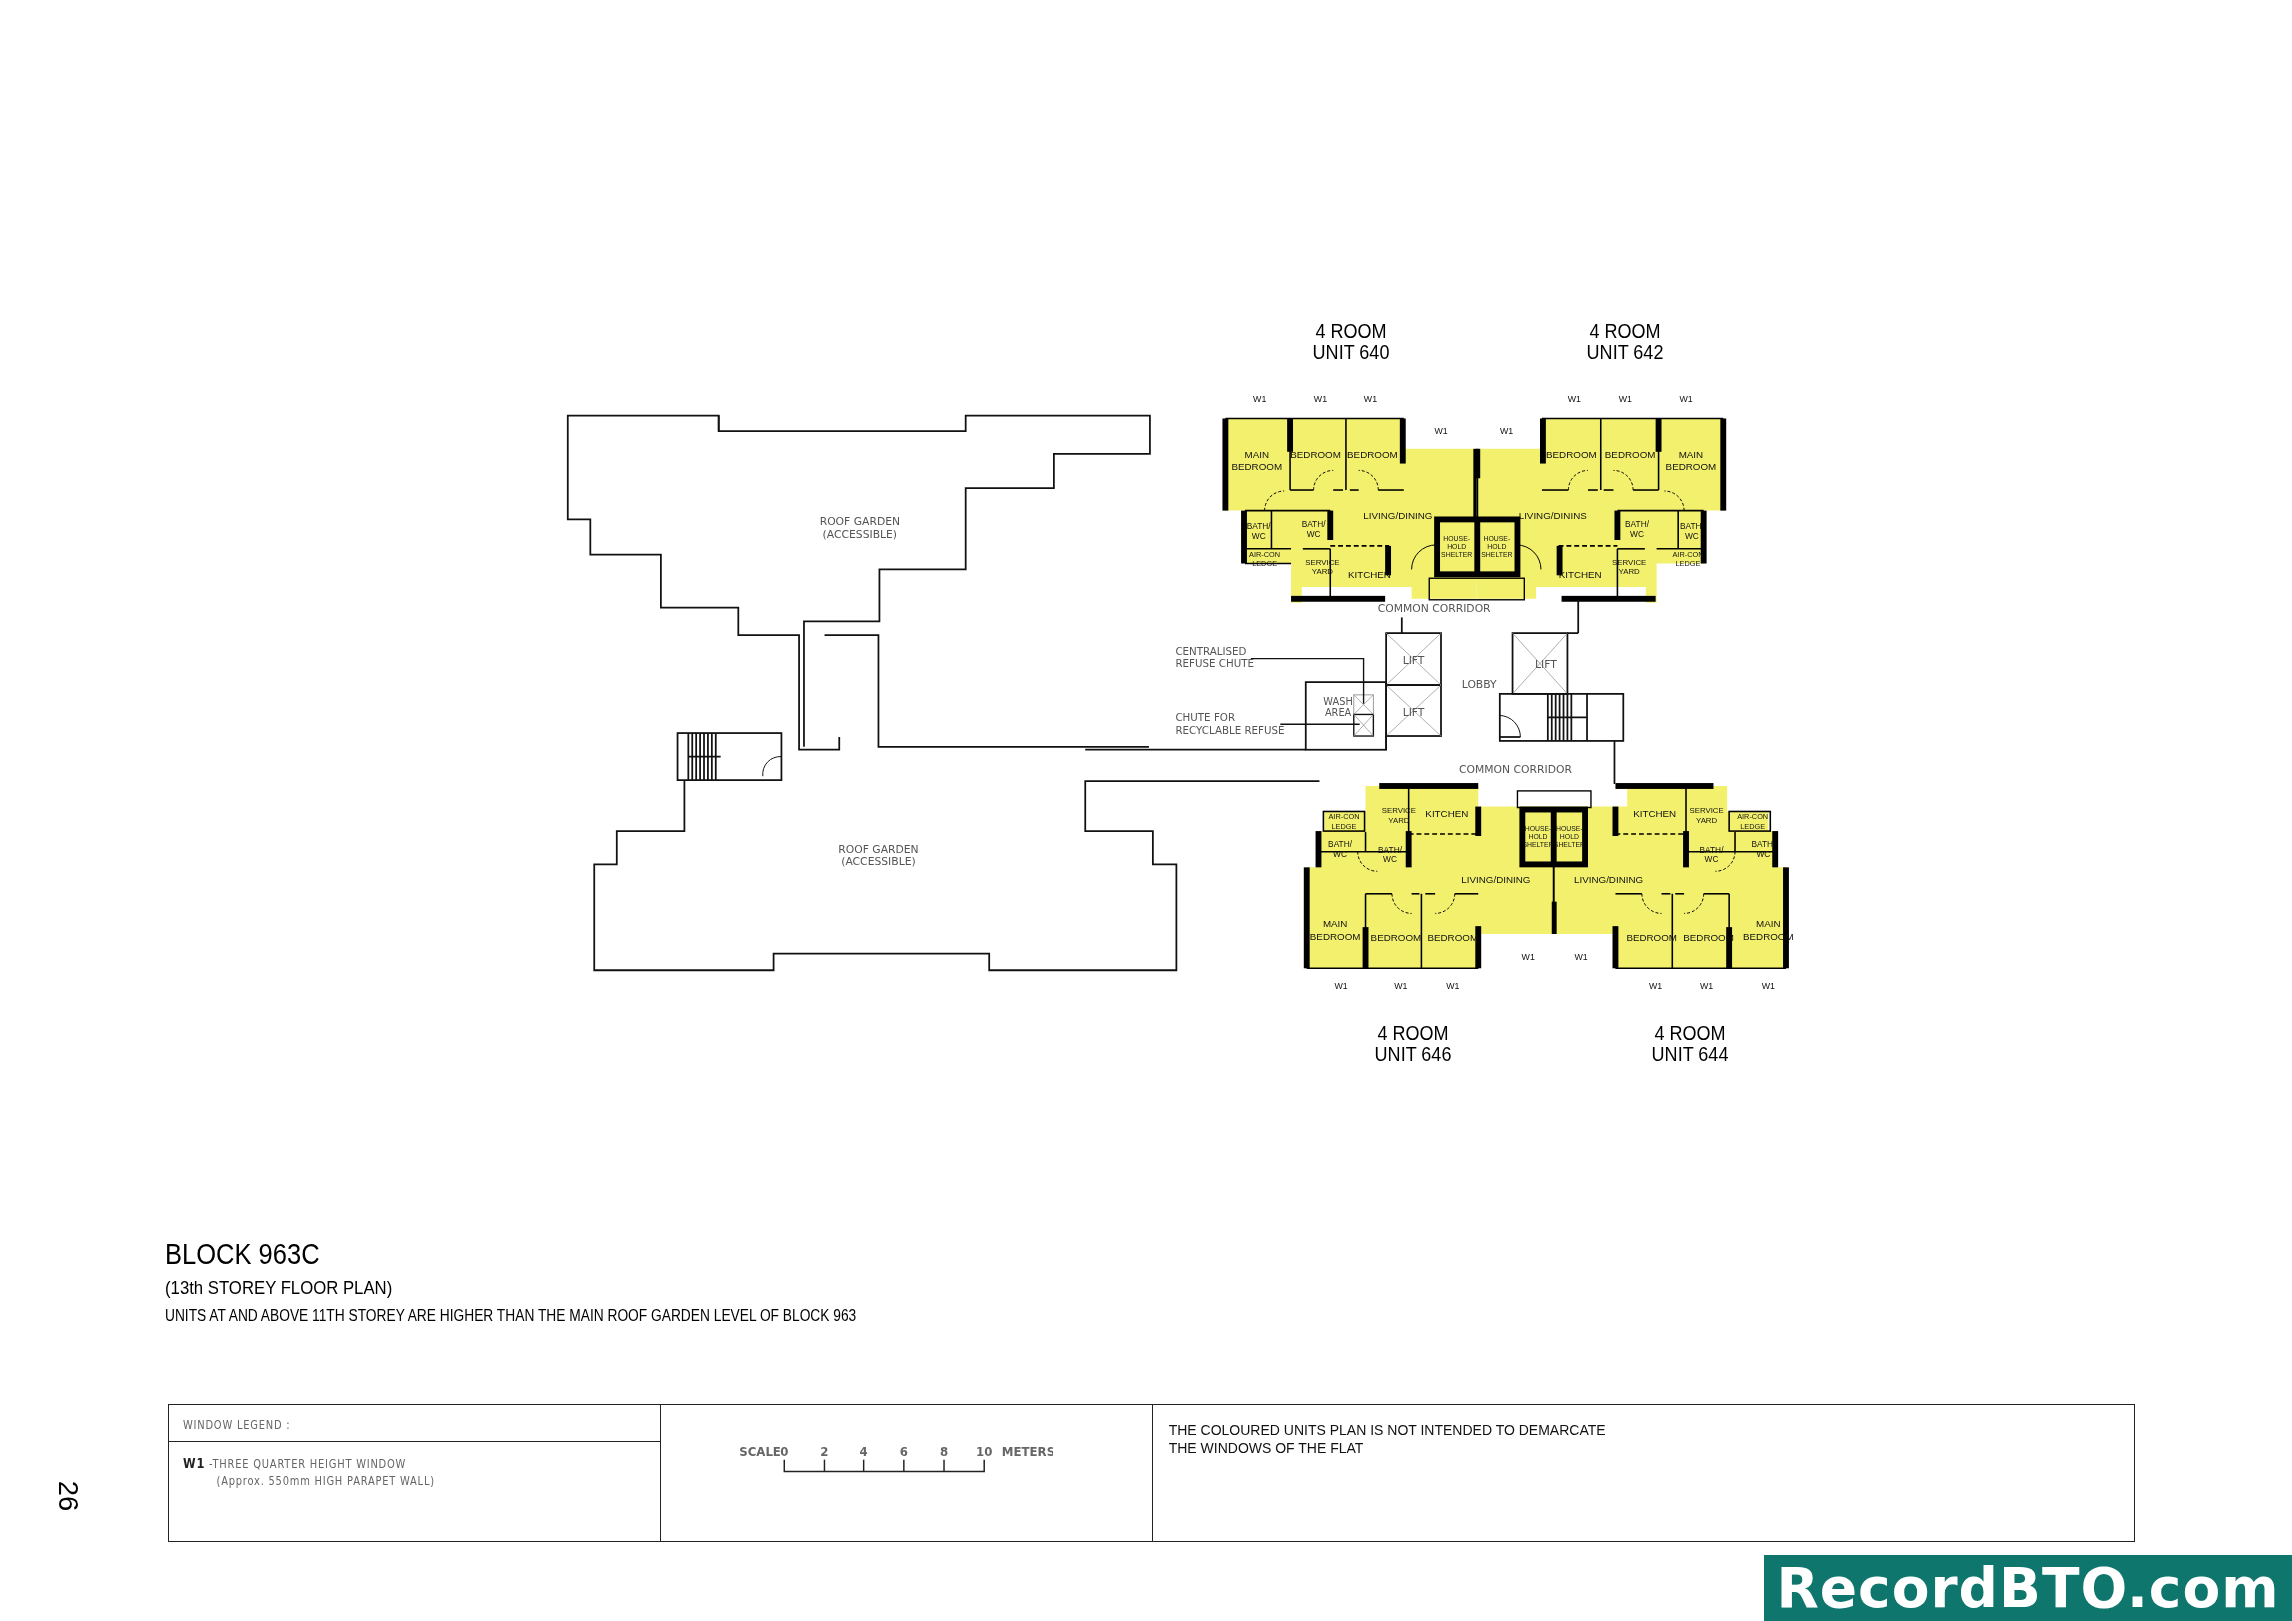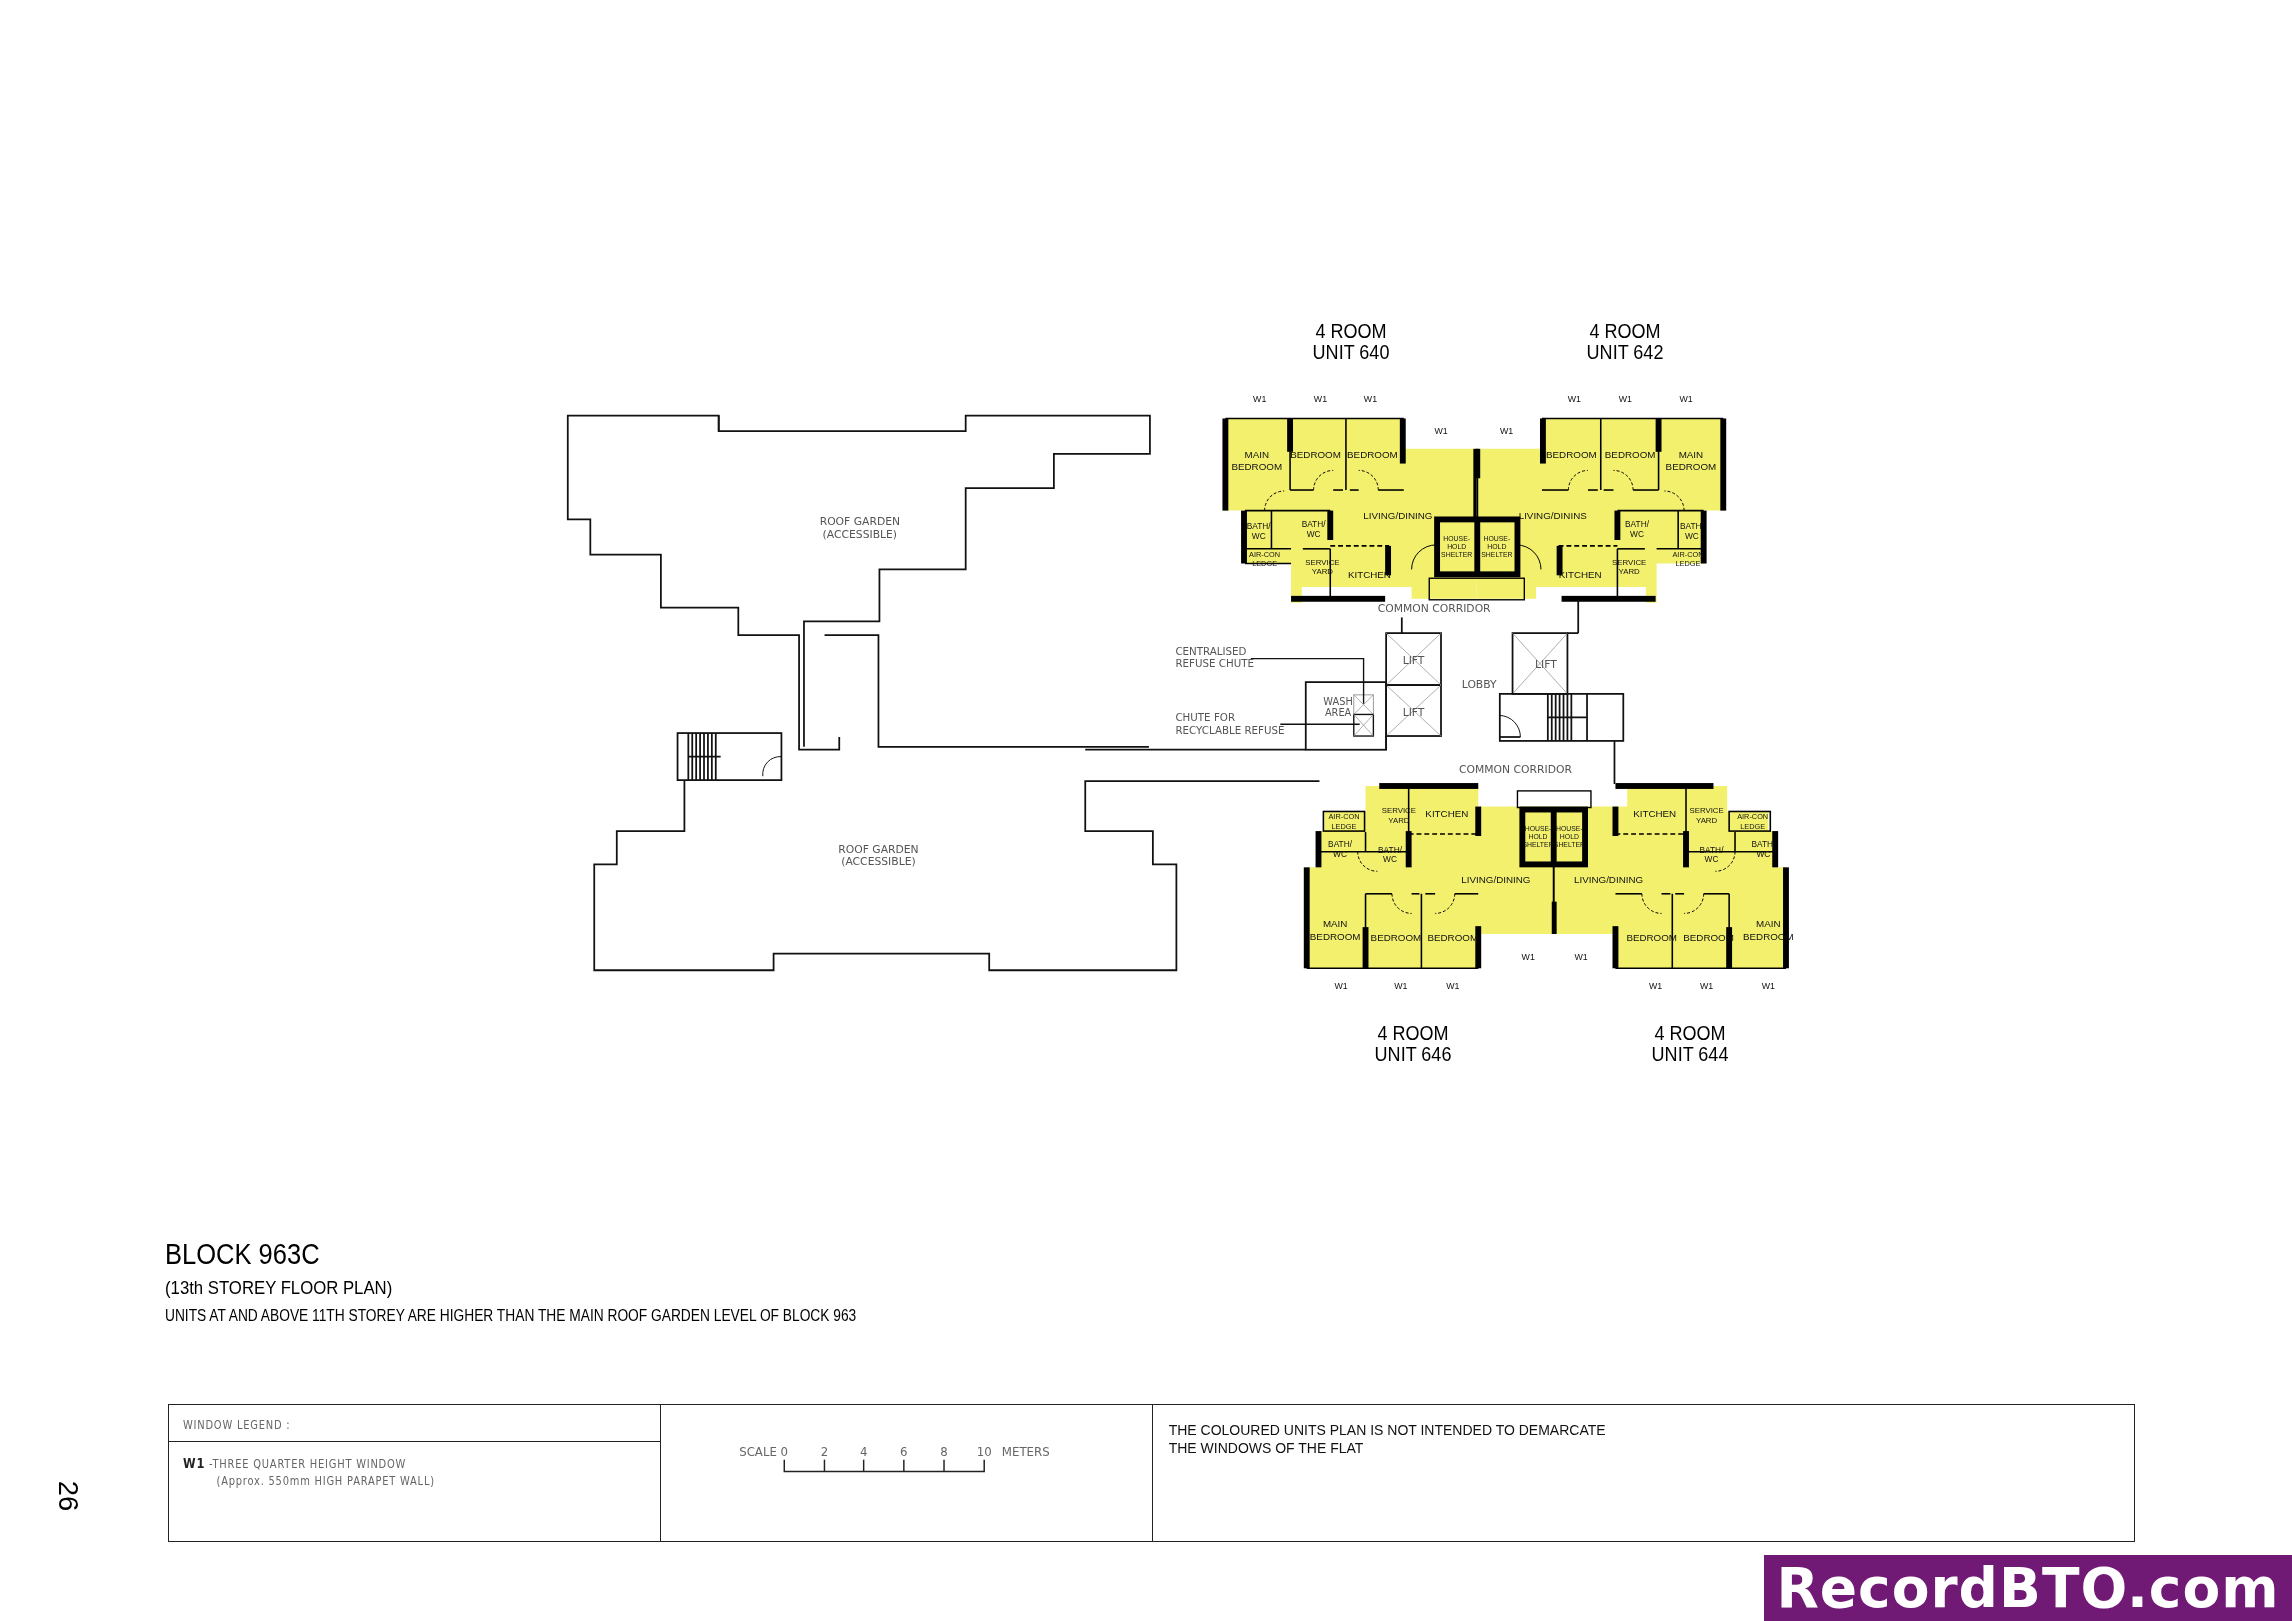--- a/index.html
+++ b/index.html
@@ -18,26 +18,26 @@
                 transform: scaleX(0.86); transform-origin: left; white-space: nowrap; }
   .legend { position: absolute; left: 168px; top: 1404px; width: 1967px; height: 138px;
             border: 1.5px solid #222; display: flex; box-sizing: border-box; }
   .legend .cell { border-right: 1.5px solid #222; box-sizing: border-box; position: relative; }
   .legend .cell:last-child { border-right: none; }
   .cadtxt { font-family: "DejaVu Sans", sans-serif; color: #666; font-size: 12.7px; letter-spacing: 1px;
             transform: scaleX(0.78); transform-origin: left; white-space: nowrap; }
   .legend-head { height: 37px; border-bottom: 1.5px solid #222; padding: 11.8px 13.7px 0; box-sizing: border-box; }
   .legend-body { padding: 11.8px 13.7px; }
   .w1 { font-weight: bold; color: #222; font-size: 14.7px; }
-  .scale-wrap { position: absolute; left: 78px; top: 37px; }
+  .scale-wrap { position: absolute; left: 78px; top: 37px; font-weight: bold; }
   .disclaimer { position: absolute; left: 15.7px; top: 15.7px; font-size: 14px; line-height: 18.6px;
                 color: #111; font-family: "Liberation Sans", sans-serif; }
   .page-num { position: absolute; left: 53px; top: 1480px; font-size: 27.4px; transform: rotate(90deg);
               font-family: "Liberation Sans", sans-serif; }
-  .brand { position: absolute; left: 1764px; top: 1555px; width: 528px; height: 67px; background: #701a75;
+  .brand { position: absolute; left: 1764px; top: 1555px; width: 528px; height: 67px; background: #0f766e;
            color: #fff; font-family: "DejaVu Sans", sans-serif; font-weight: bold; font-size: 55px;
            line-height: 67px; text-align: center; letter-spacing: 1px; }
 </style>
 </head>
 <body>
 
 <svg id="plan" viewBox="0 0 2339 1654" xmlns="http://www.w3.org/2000/svg">
 
   <g fill="none" stroke="#111" stroke-width="1.8">
     <polyline points="820,762 820,634 897,634 897,581 985,581 985,498 1075,498 1075,463 1173,463 1173,424 985,424 985,440 733,440 733,424 579,424 579,530 602,530 602,566 674,566 674,620 753,620 753,648 815,648 815,765 856,765 856,752"></polyline>

